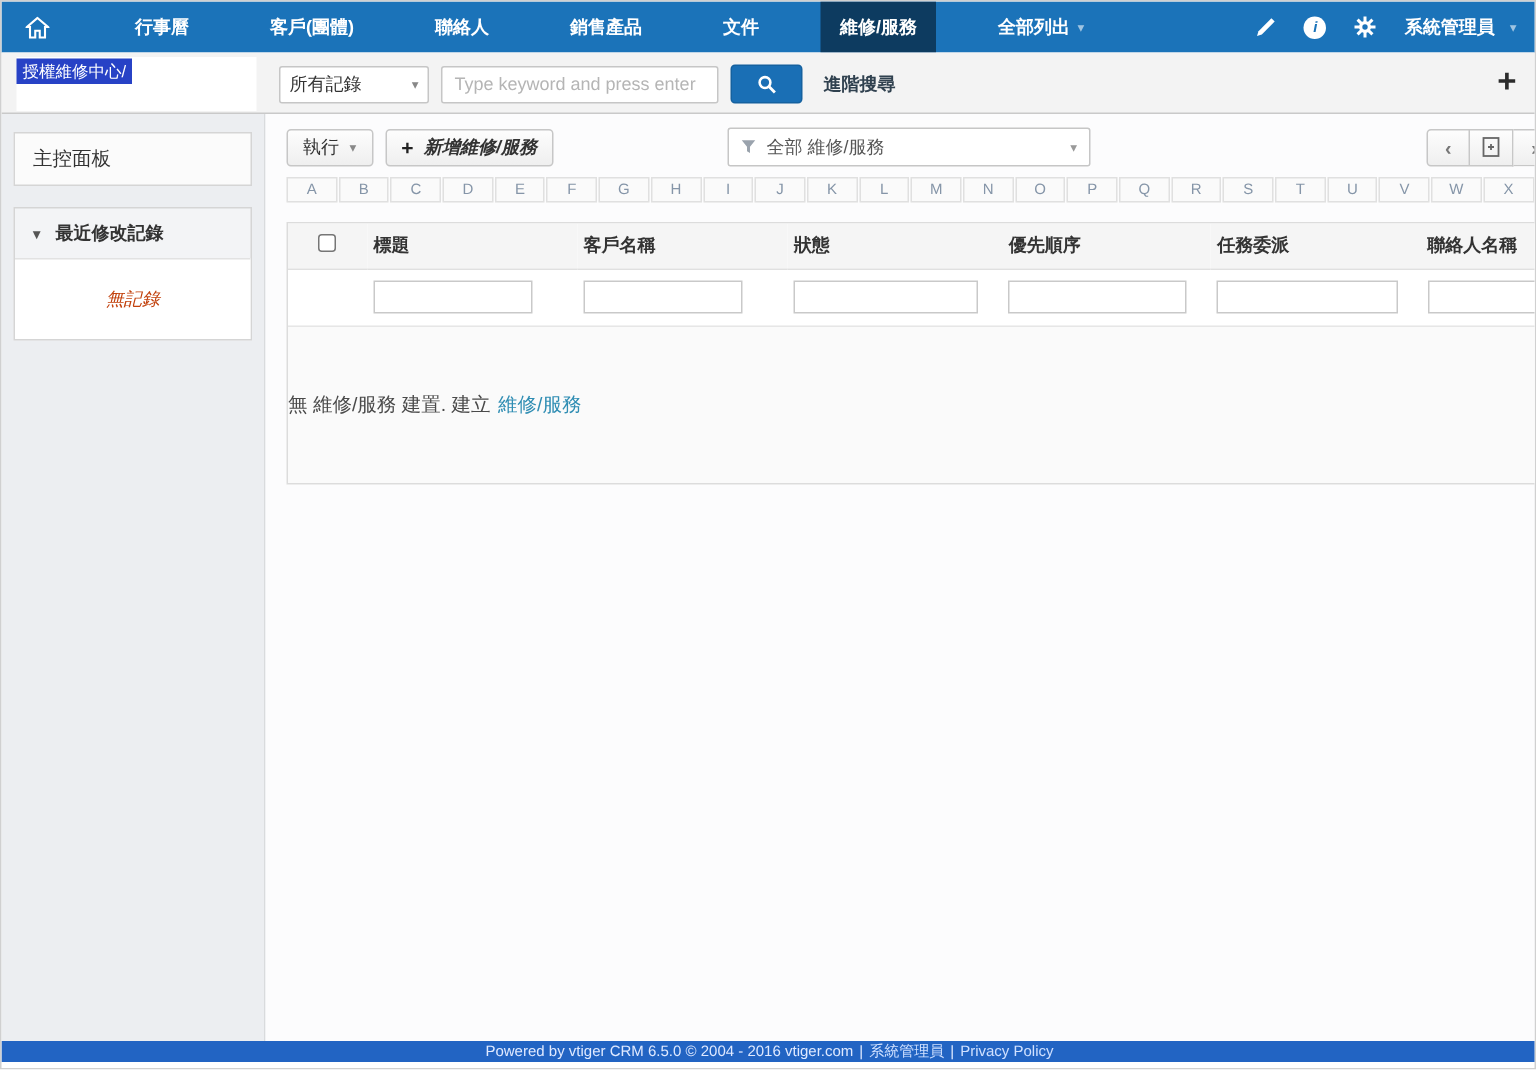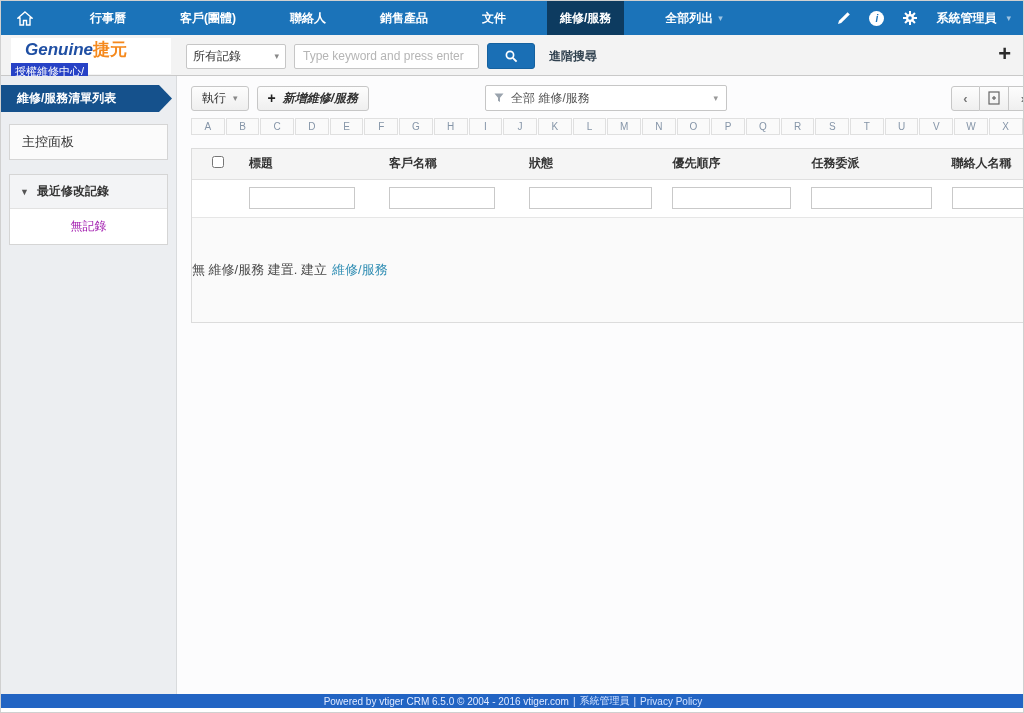--- a/index.html
+++ b/index.html
@@ -33,21 +33,21 @@
   .adv-link{font-size:12px;color:#30414f;font-weight:bold;cursor:pointer;margin-left:6px;}
   .add-plus{position:absolute;right:14px;top:8px;font-size:22px;font-weight:bold;color:#2b2b2b;cursor:pointer;line-height:22px;}
 
   
   .sidebar{position:absolute;left:0;top:75px;width:176px;height:624px;background:#eceef1;border-right:1px solid #d9dbdd;}
   .side-banner{margin-top:9px;width:171px;height:27px;background:#15518c;color:#fff;font-size:12px;font-weight:bold;display:flex;align-items:center;padding-left:16px;clip-path:polygon(0 0,calc(100% - 13px) 0,100% 50%,calc(100% - 13px) 100%,0 100%);cursor:pointer;}
   .side-box{margin:12px 8px 0 8px;background:#fbfbfb;border:1px solid #d5d5d5;font-size:13px;color:#333;padding:8px 12px;cursor:pointer;}
   .recent-wrap{margin:14px 8px 0 8px;border:1px solid #d5d5d5;background:#f3f4f6;}
   .recent-head{display:flex;align-items:center;gap:8px;font-size:12px;font-weight:bold;color:#333;padding:8px 10px;cursor:pointer;}
   .recent-head .caret{font-size:9px;color:#555;}
-  .recent-item{background:#fff;border-top:1px solid #e2e2e2;font-size:12px;color:#a21caf;text-align:center;padding:9px 0;cursor:default;}
+  .recent-item{background:#fff;border-top:1px solid #e2e2e2;font-size:12px;color:#c2410c;text-align:center;padding:18px 0;cursor:default;font-style:italic;}
   .collapse-toggle{position:absolute;left:177px;top:88px;font-size:13px;font-weight:bold;color:#333;cursor:pointer;}
 
   
   .main{position:absolute;left:176px;top:75px;width:932px;height:624px;background:#fcfcfd;padding:9px 17px 0 14px;}
   .toolbar{display:flex;align-items:center;}
   .btn{height:25px;background:linear-gradient(#fdfdfd,#efefef);border:1px solid #c7c7c7;border-radius:3px;font-size:12px;color:#333;display:flex;align-items:center;padding:0 10px;cursor:pointer;gap:7px;}
   .btn b{font-weight:bold;font-style:italic;}
   .btn .caret{font-size:9px;color:#888;}
   .btn + .btn{margin-left:8px;}
   .plus-glyph{font-weight:bold;font-size:14px;color:#222;}
@@ -126,44 +126,40 @@
       </span>
       <span class="user-menu">
         <span>系統管理員</span>
         <span class="nav-caret">▾</span>
       </span>
     </div>
   </div>
 
   <div class="header">
     <div class="logo">
-      <div class="brand-line">
-        <span class="brand-en">Genuine</span><span class="brand-zh">捷元</span>
-      </div>
       <span class="tagline">授權維修中心/</span>
     </div>
     <div class="search-area">
       <div class="scope-select">
         <span>所有記錄</span>
         <span class="caret">▾</span>
       </div>
       <input class="kw-input" type="text" placeholder="Type keyword and press enter" style="">
       <div class="search-btn">
         <svg width="15" height="15" viewBox="0 0 15 15">
             <circle cx="6" cy="6" r="3.6" fill="none" stroke="#fff" stroke-width="1.7"></circle>
             <line x1="8.8" y1="8.8" x2="12.6" y2="12.6" stroke="#fff" stroke-width="1.9"></line>
           </svg>
       </div>
       <span class="adv-link">進階搜尋</span>
     </div>
     <span class="add-plus">+</span>
   </div>
 
   <div class="sidebar">
-    <div class="side-banner">維修/服務清單列表</div>
     <div class="side-box">主控面板</div>
     <div class="recent-wrap">
       <div class="recent-head">
         <span class="caret">▼</span>
         <span>最近修改記錄</span>
       </div>
       <div class="recent-item">無記錄</div>
     </div>
   </div>
   <span class="collapse-toggle">‹</span>

